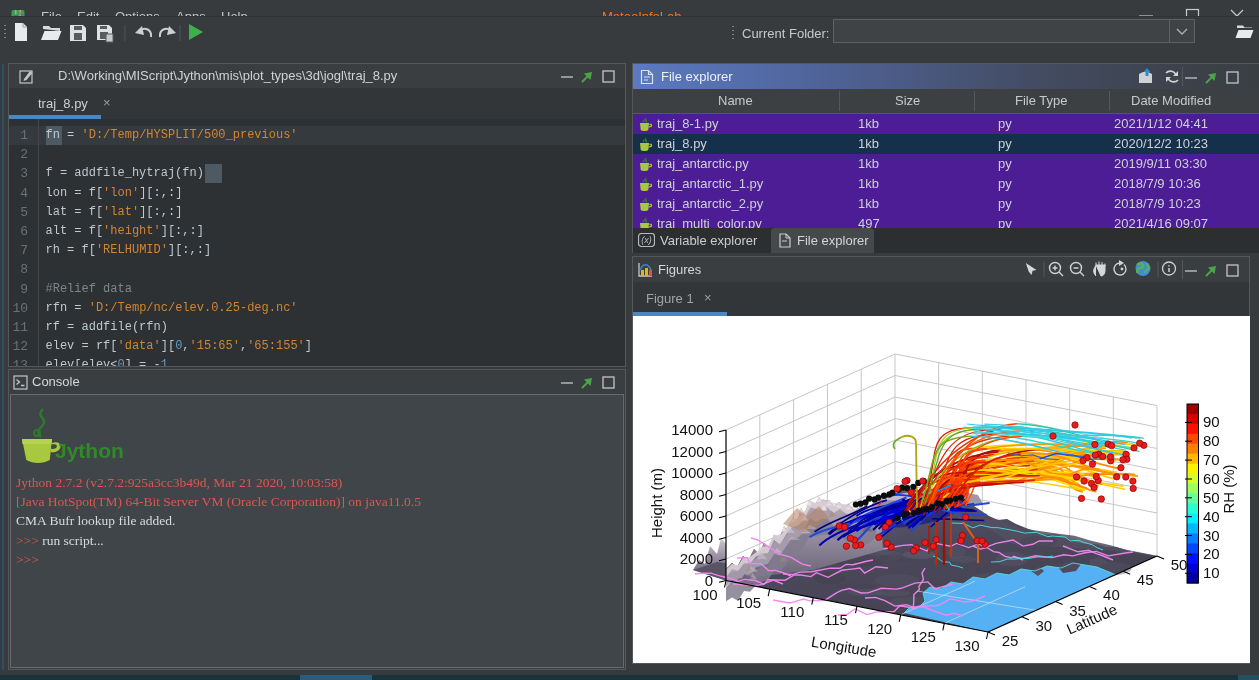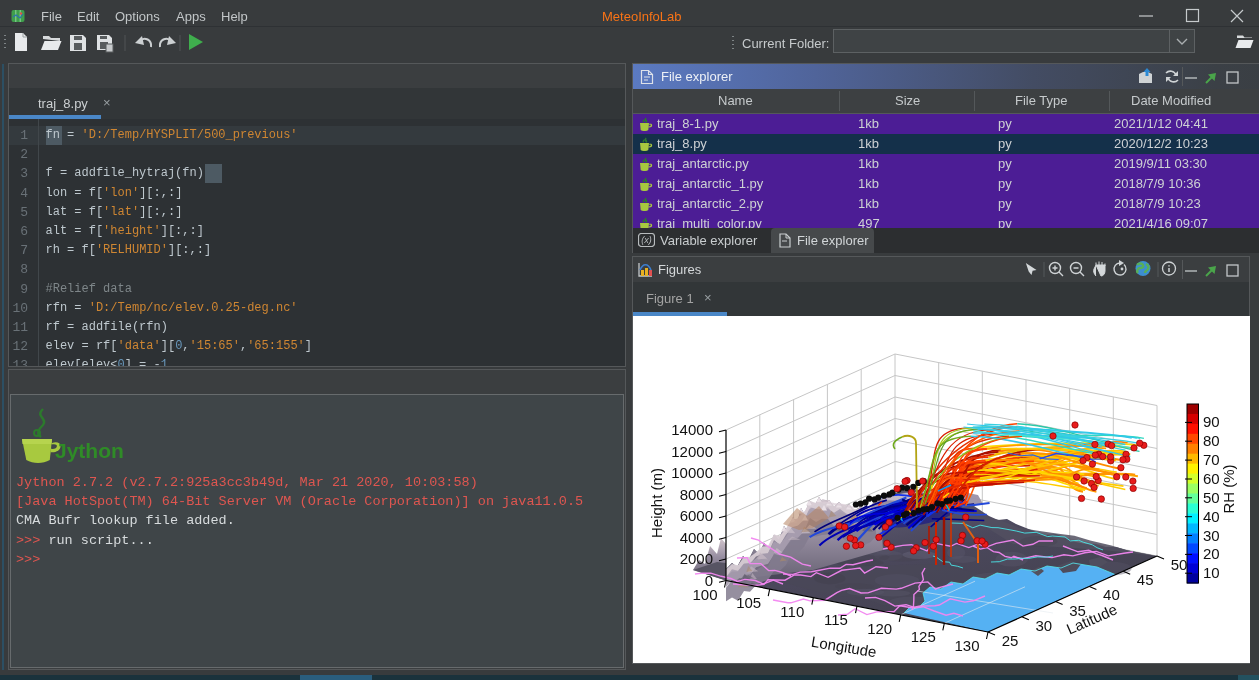--- a/index.html
+++ b/index.html
@@ -11,21 +11,21 @@
 .pctl{position:absolute;top:5px;width:56px;height:14px}
 .tabbar{position:absolute;left:0;right:0;background:#323638}
 .blueline{position:absolute;height:4px;background:#4a87c7}
 .code{font-family:"Liberation Mono",monospace;font-size:12px;line-height:19.2px;white-space:pre;color:#bec8ce}
 .str{color:#cf8632}
 .cmt{color:#7e8689}
 .num{color:#6897bb}
 .gut{color:#697177;text-align:right}
 .crow{position:absolute;left:0;right:0;height:20px;font-size:13px;color:#ced2d4;line-height:20px}
 .hdrsep{position:absolute;top:2px;bottom:2px;width:1px;background:#54585a}
-.cns{font-family:Liberation Mono, monospace;font-size:13.5px;line-height:19.2px;white-space:pre}
+.cns{font-family:Liberation Serif, serif;font-size:13.5px;line-height:19.2px;white-space:pre}
 .red{color:#df5650}
 .wh{color:#d7dbdd}
 </style></head><body>
 
 <div class="abs" style="left:0;top:0;width:1259px;height:32px;background:#383b3d">
  <svg class="abs" style="left:11px;top:9px" width="14" height="14" viewBox="0 0 14 14">
   <rect x="0.5" y="1" width="13" height="12" rx="2" fill="#3f9e4c"></rect>
   <path d="M4.8 1v12M9.2 1v12" stroke="#8fd49a" stroke-width="1"></path>
   <path d="M2 8l3-2l4 3l3-4" stroke="#2f6fb2" stroke-width="1.2" fill="none"></path>
   <circle cx="10" cy="4.5" r="1.2" fill="#e05050"></circle>
@@ -36,21 +36,21 @@
  <span class="abs t13" style="left:176px;top:9px">Apps</span>
  <span class="abs t13" style="left:221px;top:9px">Help</span>
  <span class="abs t13" style="left:602px;top:9px;color:#f97316">MeteoInfoLab</span>
  <svg class="abs" style="left:1130px;top:0" width="129" height="32">
   <path d="M9 16h14" stroke="#c6cacc" stroke-width="1.2"></path>
   <rect x="56.5" y="9.5" width="12" height="12" fill="none" stroke="#c6cacc" stroke-width="1.2"></rect>
   <path d="M101 10l12 12M113 10l-12 12" stroke="#c6cacc" stroke-width="1.2"></path>
  </svg>
 </div>
 
-<div class="abs" style="left:0;top:26px;width:1259px;height:31px;background:#383b3d;border-top:1px solid #2e3134;box-sizing:border-box">
+<div class="abs" style="left:0;top:16px;width:1259px;height:31px;background:#383b3d;border-top:1px solid #2e3134;box-sizing:border-box">
  <svg class="abs" style="left:2px;top:6px" width="6" height="18">
       <path d="M3 2v1M3 6v1M3 10v1M3 14v1" stroke="#7e8486" stroke-width="2" stroke-dasharray="1 3"></path>
     </svg>
  <svg class="abs" style="left:12px;top:4px" width="200" height="22" viewBox="0 0 200 22">
   <path d="M3 2h8l4 4v14H3z" fill="#e8eaec"></path>
       <path d="M11 2v4h4" fill="none" stroke="#9aa0a2" stroke-width="1"></path>
   <path d="M31 8V5h6l2 2h9v3z" fill="#d7dadc"></path>
       <path d="M29 19l3.5-9h17l-3.5 9z" fill="#e8eaec"></path>
   <path d="M58 4h13l3 3v13H58z" fill="#dfe2e4"></path>
       <rect x="62" y="12" width="8" height="7" fill="#585c5e"></rect>
@@ -78,20 +78,33 @@
         </svg>
   </div>
  </div>
  <svg class="abs" style="left:1235px;top:7px" width="19" height="16" viewBox="0 0 19 16">
   <path d="M2 4V1.5h6l1.5 2H17V4z" fill="#d7dadc"></path>
       <path d="M0.5 14l3-8h15l-3 8z" fill="#e8eaec"></path>
  </svg>
 </div>
 
 <div class="panel" style="left:8px;top:63px;width:618px;height:304px">
+ <div class="ptitle">
+  <svg class="abs" style="left:10px;top:5px" width="15" height="15" viewBox="0 0 15 15">
+   <rect x="1" y="2" width="12" height="12" fill="none" stroke="#c3c7c9" stroke-width="1.2"></rect>
+   <path d="M5 10l6-8l2.5 1.8L7.5 11l-3 1z" fill="#c3c7c9"></path>
+  </svg>
+  <span class="abs" style="left:49px;top:4px;color:#ced2d4">D:\Working\MIScript\Jython\mis\plot_types\3d\jogl\traj_8.py</span>
+  <svg class="abs pctl" style="left:550px">
+   <path d="M2 8h12" stroke="#c3c7c9" stroke-width="1.3"></path>
+   <path d="M23 13l6-6" stroke="#4aa54a" stroke-width="2"></path>
+        <path d="M33 3l-8 1.5l6.5 6.5z" fill="#4aa54a"></path>
+   <rect x="44" y="2" width="11" height="11" fill="none" stroke="#c3c7c9" stroke-width="1.3"></rect>
+  </svg>
+ </div>
  <div class="tabbar" style="top:24px;height:31px">
   <span class="abs" style="left:29px;top:8px;font-size:13px;color:#ccd0d2">traj_8.py</span>
   <span class="abs" style="left:94px;top:7px;font-size:13px;color:#9aa0a3">×</span>
   <div class="blueline" style="left:0;top:27px;width:92px"></div>
  </div>
  <div class="abs" style="left:0;top:55px;right:0;bottom:0;background:#2d3134;overflow:hidden">
   <div class="abs" style="left:0;top:7px;width:618px;height:19.2px;background:#343a3e"></div>
   <div class="abs" style="left:29px;top:0;bottom:0;width:1px;background:#41474b"></div>
   <div class="abs" style="left:36.5px;top:7px;width:16.9px;height:19px;background:#4d5a63"></div>
   <div class="abs" style="left:196.1px;top:45.4px;width:16.9px;height:19px;background:#4d5a63"></div>
@@ -118,20 +131,33 @@
 
 <span class="cmt">#Relief data</span>
 rfn = <span class="str">'D:/Temp/nc/elev.0.25-deg.nc'</span>
 rf = addfile(rfn)
 elev = rf[<span class="str">'data'</span>][<span class="num">0</span>,<span class="str">'15:65'</span>,<span class="str">'65:155'</span>]
 elev[elev&lt;<span class="num">0</span>] = -<span class="num">1</span></div>
  </div>
 </div>
 
 <div class="panel" style="left:8px;top:369px;width:618px;height:301px">
+ <div class="ptitle">
+  <svg class="abs" style="left:4px;top:5px" width="15" height="15" viewBox="0 0 15 15">
+   <rect x="1" y="1" width="13" height="13" fill="none" stroke="#c3c7c9" stroke-width="1.2"></rect>
+   <path d="M3.5 4.5l3 2.5l-3 2.5M8 10.5h3.5" fill="none" stroke="#c3c7c9" stroke-width="1.3"></path>
+  </svg>
+  <span class="abs" style="left:23px;top:4px">Console</span>
+  <svg class="abs pctl" style="left:550px">
+   <path d="M2 8h12" stroke="#c3c7c9" stroke-width="1.3"></path>
+   <path d="M23 13l6-6" stroke="#4aa54a" stroke-width="2"></path>
+        <path d="M33 3l-8 1.5l6.5 6.5z" fill="#4aa54a"></path>
+   <rect x="44" y="2" width="11" height="11" fill="none" stroke="#c3c7c9" stroke-width="1.3"></rect>
+  </svg>
+ </div>
  <div class="abs" style="left:1px;top:24px;right:1px;bottom:1px;background:#3f4548;border:1px solid #676b6d;box-sizing:border-box">
   <svg class="abs" style="left:9px;top:12px" width="44" height="62" viewBox="0 0 44 62">
    <path d="M21 30c-6-4-1-9 2-12c3-3 0-6-2-9c-1.5-2 0-5 2-7" fill="none" stroke="#2c7a2c" stroke-width="2.4"></path>
    <circle cx="17" cy="26" r="3" fill="none" stroke="#2c7a2c" stroke-width="2"></circle>
    <path d="M2 32h30l-2.2 21c-7 4-16.5 4-23.5 0z" fill="#a8c93f"></path>
    <path d="M2 32h30l-0.5 5H2.5z" fill="#b6d44e"></path>
    <path d="M32 36c5-1.6 8.5 0 8.5 3.2c0 4-4.6 6.6-10 6l0.4-3.4c3.4 0.6 6-0.8 6-2.6c0-1.6-1.8-2.4-5.4-1.6z" fill="#a8c93f"></path>
   </svg>
   <div class="abs" style="left:44px;top:44px;font-size:21px;font-weight:bold;color:#2f8b27;font-family:'Liberation Sans',sans-serif">Jython</div>
   <div class="cns abs" style="left:5px;top:78px"><span class="red">Jython 2.7.2 (v2.7.2:925a3cc3b49d, Mar 21 2020, 10:03:58)

